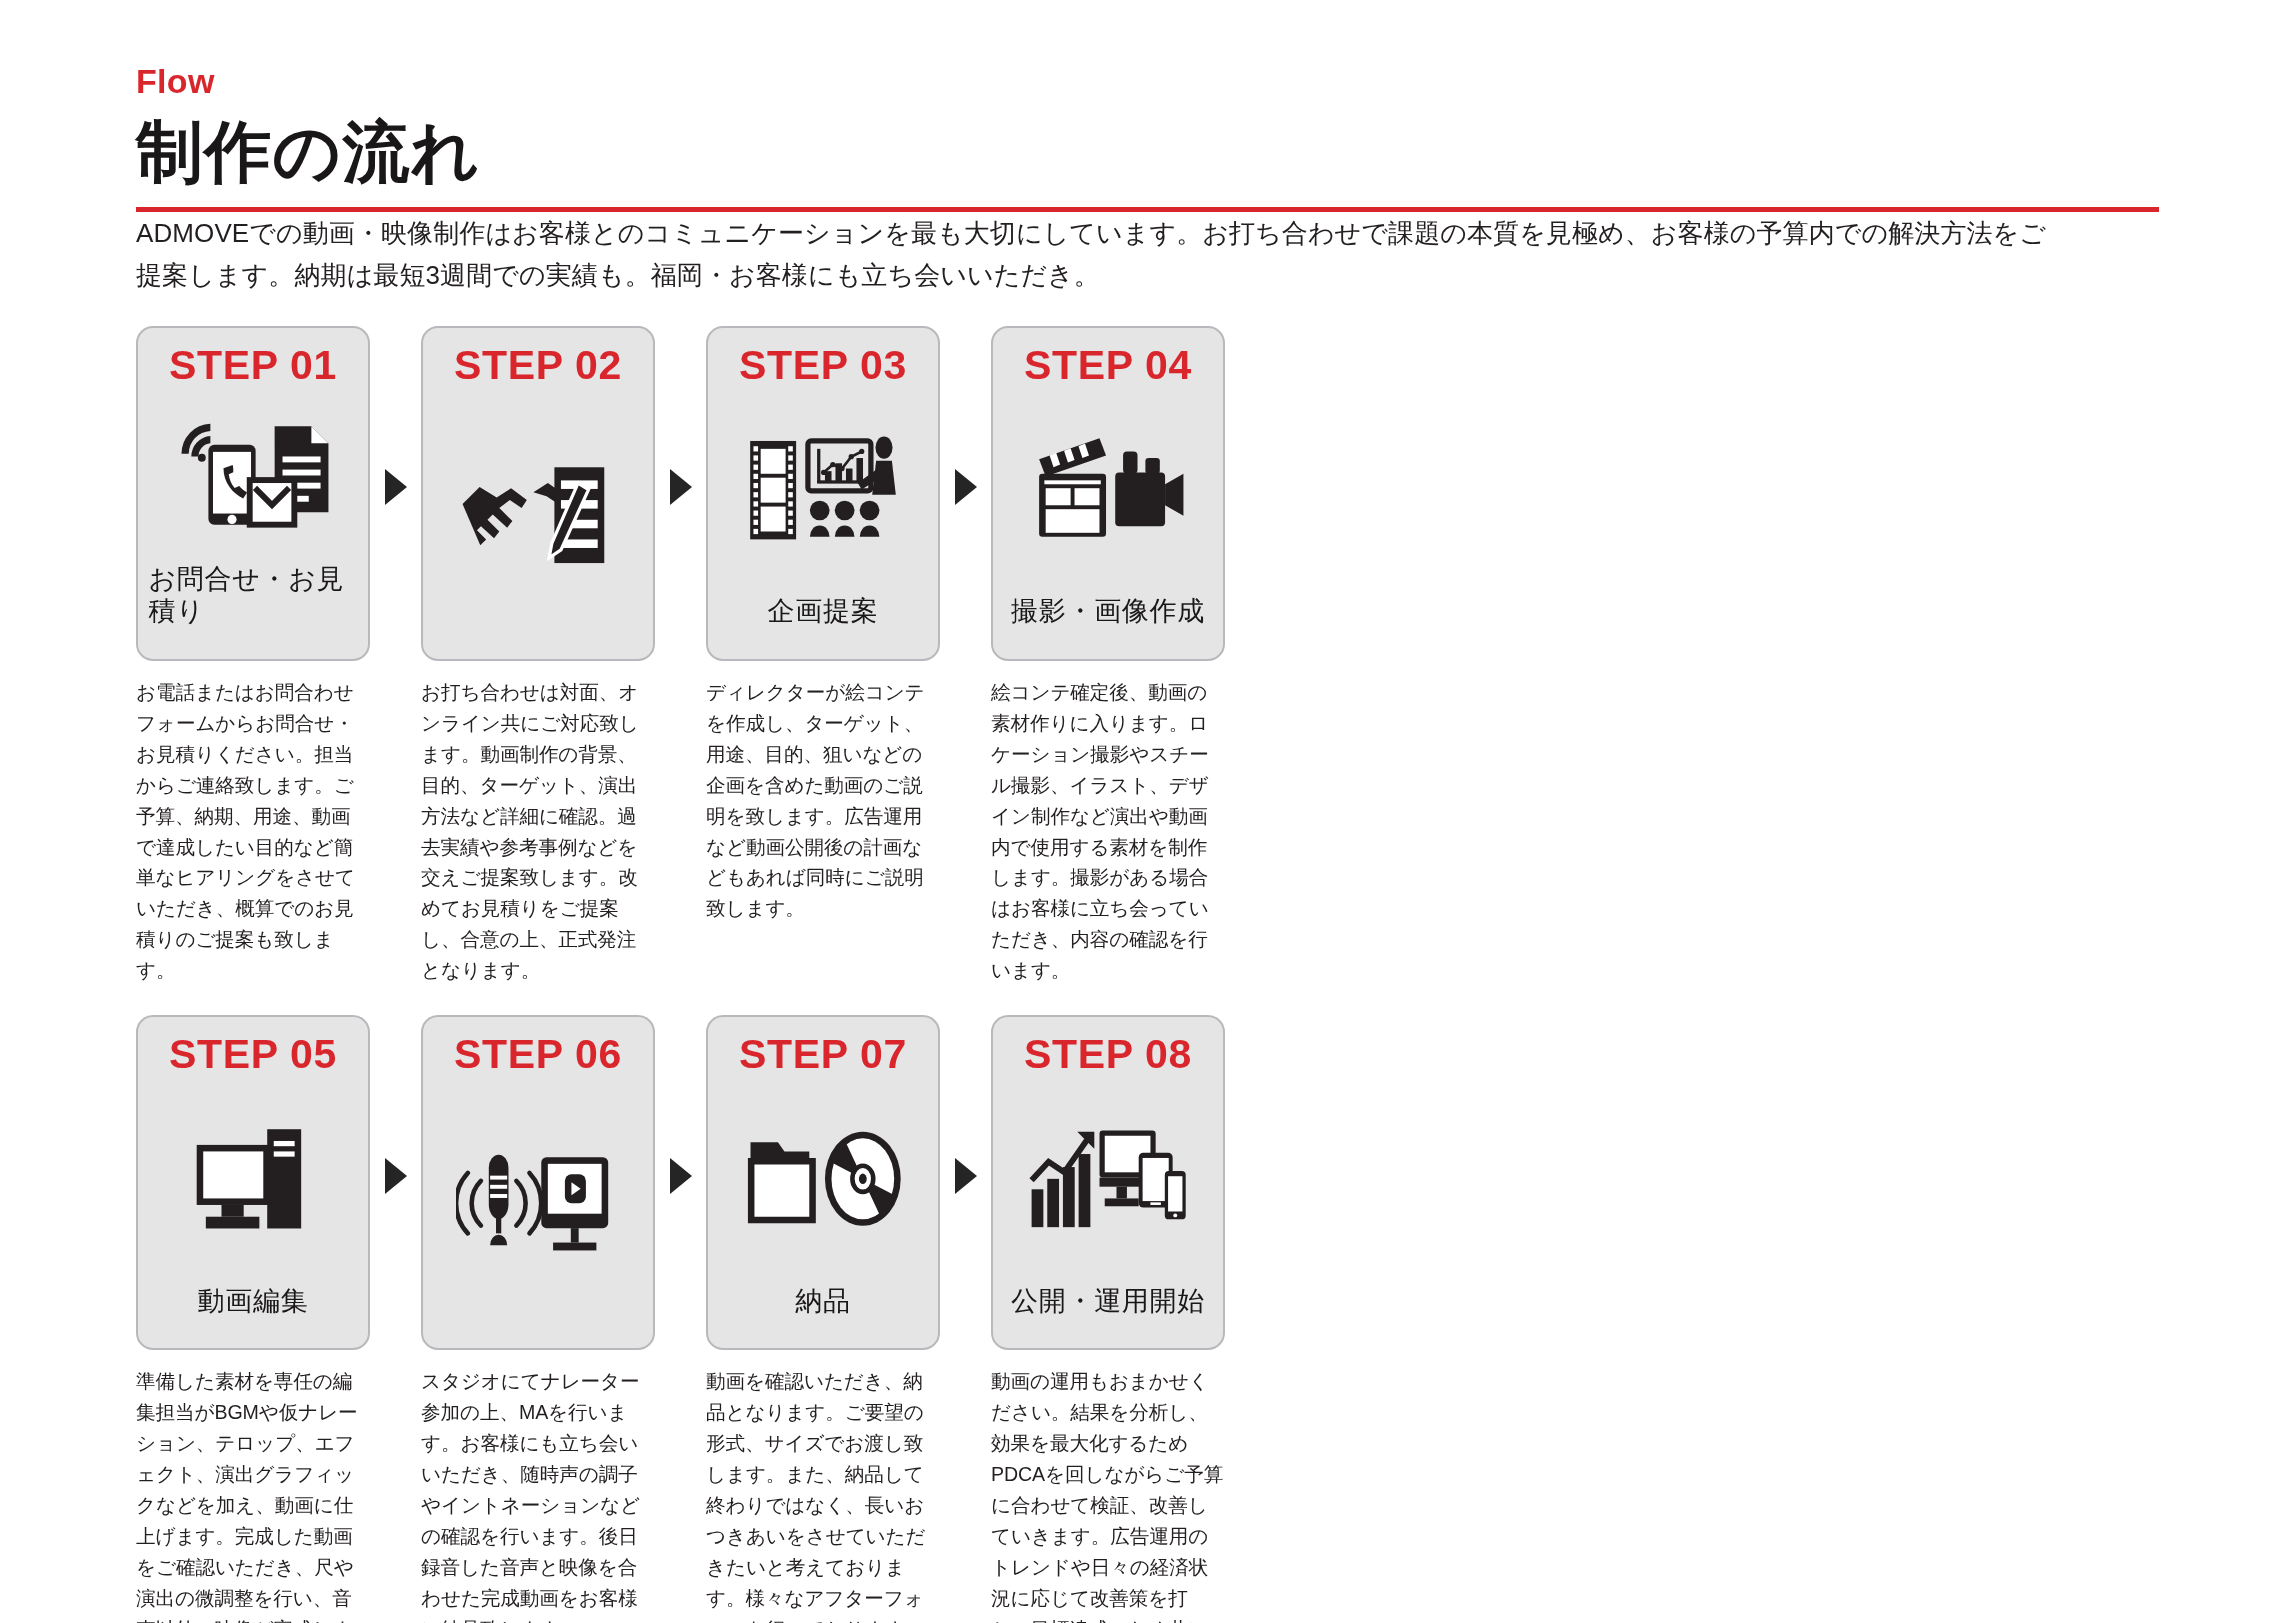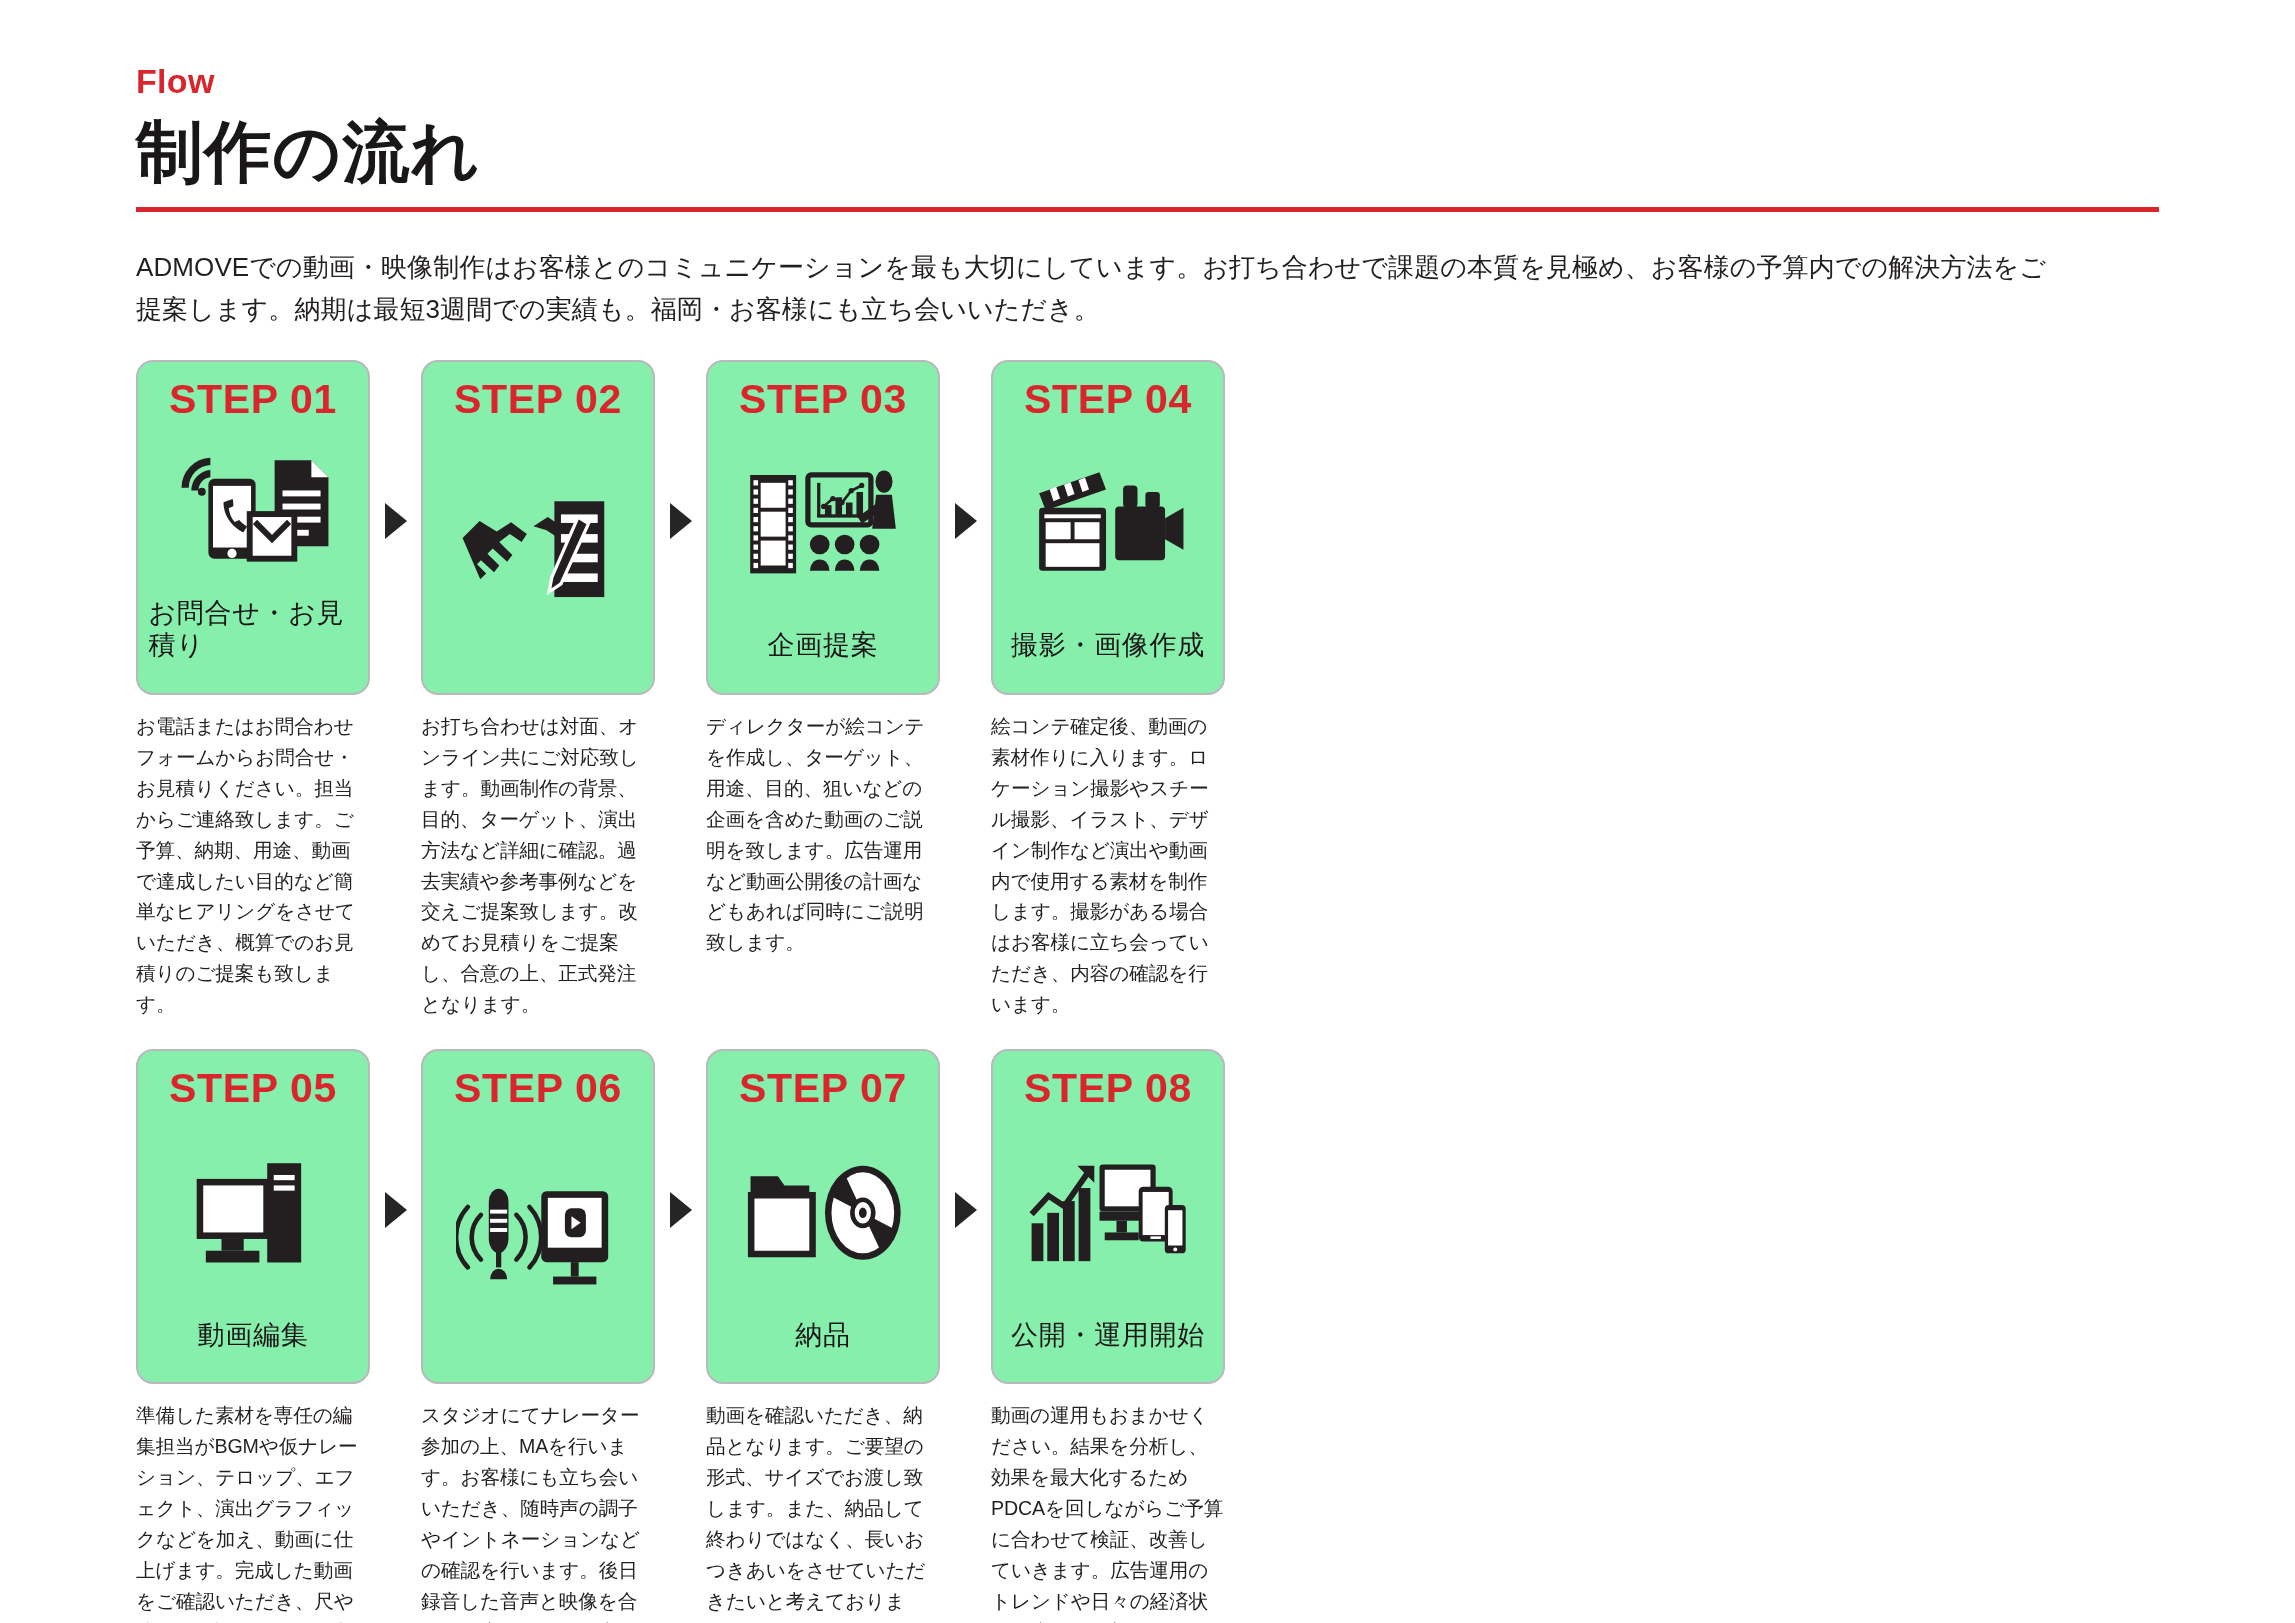--- a/index.html
+++ b/index.html
@@ -6,35 +6,35 @@
   html,body { width:2295px; height:1623px; background:#ffffff; }
   body { font-family:"Liberation Sans","DejaVu Sans",sans-serif; color:#231f20; }
 
   .page { position:relative; width:2295px; height:1623px; padding:0 136px; }
 
   
   .eyebrow { color:#d9262c; font-size:34px; font-weight:bold; letter-spacing:0.3px; padding-top:63px; line-height:1.1; }
   .page-title { font-size:67px; font-weight:bold; letter-spacing:1.3px; line-height:1.18; margin-top:11.8px; color:#1a1718; }
   .rule { height:4.6px; background:#d9262c; width:100%; margin-top:15.7px; }
 
-  .intro { font-size:26px; line-height:1.62; margin-top:34px; color:#231f20; letter-spacing:0.1px; max-width:2025px; }
+  .intro { font-size:26px; line-height:1.62; color:#231f20; letter-spacing:0.1px; max-width:2025px; }
   .intro span { display:block; }
 
   
   .rows { margin-top:30px; }
   .row { display:flex; align-items:flex-start; }
   .row + .row { margin-top:29px; }
 
   .col { width:234px; flex:0 0 234px; }
   .gap { flex:0 0 51px; display:flex; justify-content:center; padding-top:143px; }
 
   .arrow { width:0; height:0; border-left:22px solid #252525; border-top:18.3px solid transparent; border-bottom:18.3px solid transparent; }
 
   .card {
-    border:2px solid #b9b9bd; border-radius:17px; background:#86efac;
+    border:2px solid #b9b9bd; border-radius:17px; background:#e5e5e5;
     height:335px; padding:17px 10.5px 13px; position:relative;
     display:flex; flex-direction:column; align-items:center;
   }
   .step-label { color:#d9262c; font-size:41px; font-weight:bold; letter-spacing:0.7px; line-height:1; font-stretch:condensed; }
   .icon-wrap { flex:1; display:flex; align-items:center; justify-content:center; width:100%; }
   .icon-wrap svg { display:block; }
   .card-title { font-size:27px; font-weight:500; letter-spacing:0.7px; color:#1a1718; padding-bottom:18.3px; line-height:1.2; }
 
   .desc { font-size:19.6px; line-height:1.58; margin-top:16px; color:#231f20; letter-spacing:-0.1px; }
 </style>

